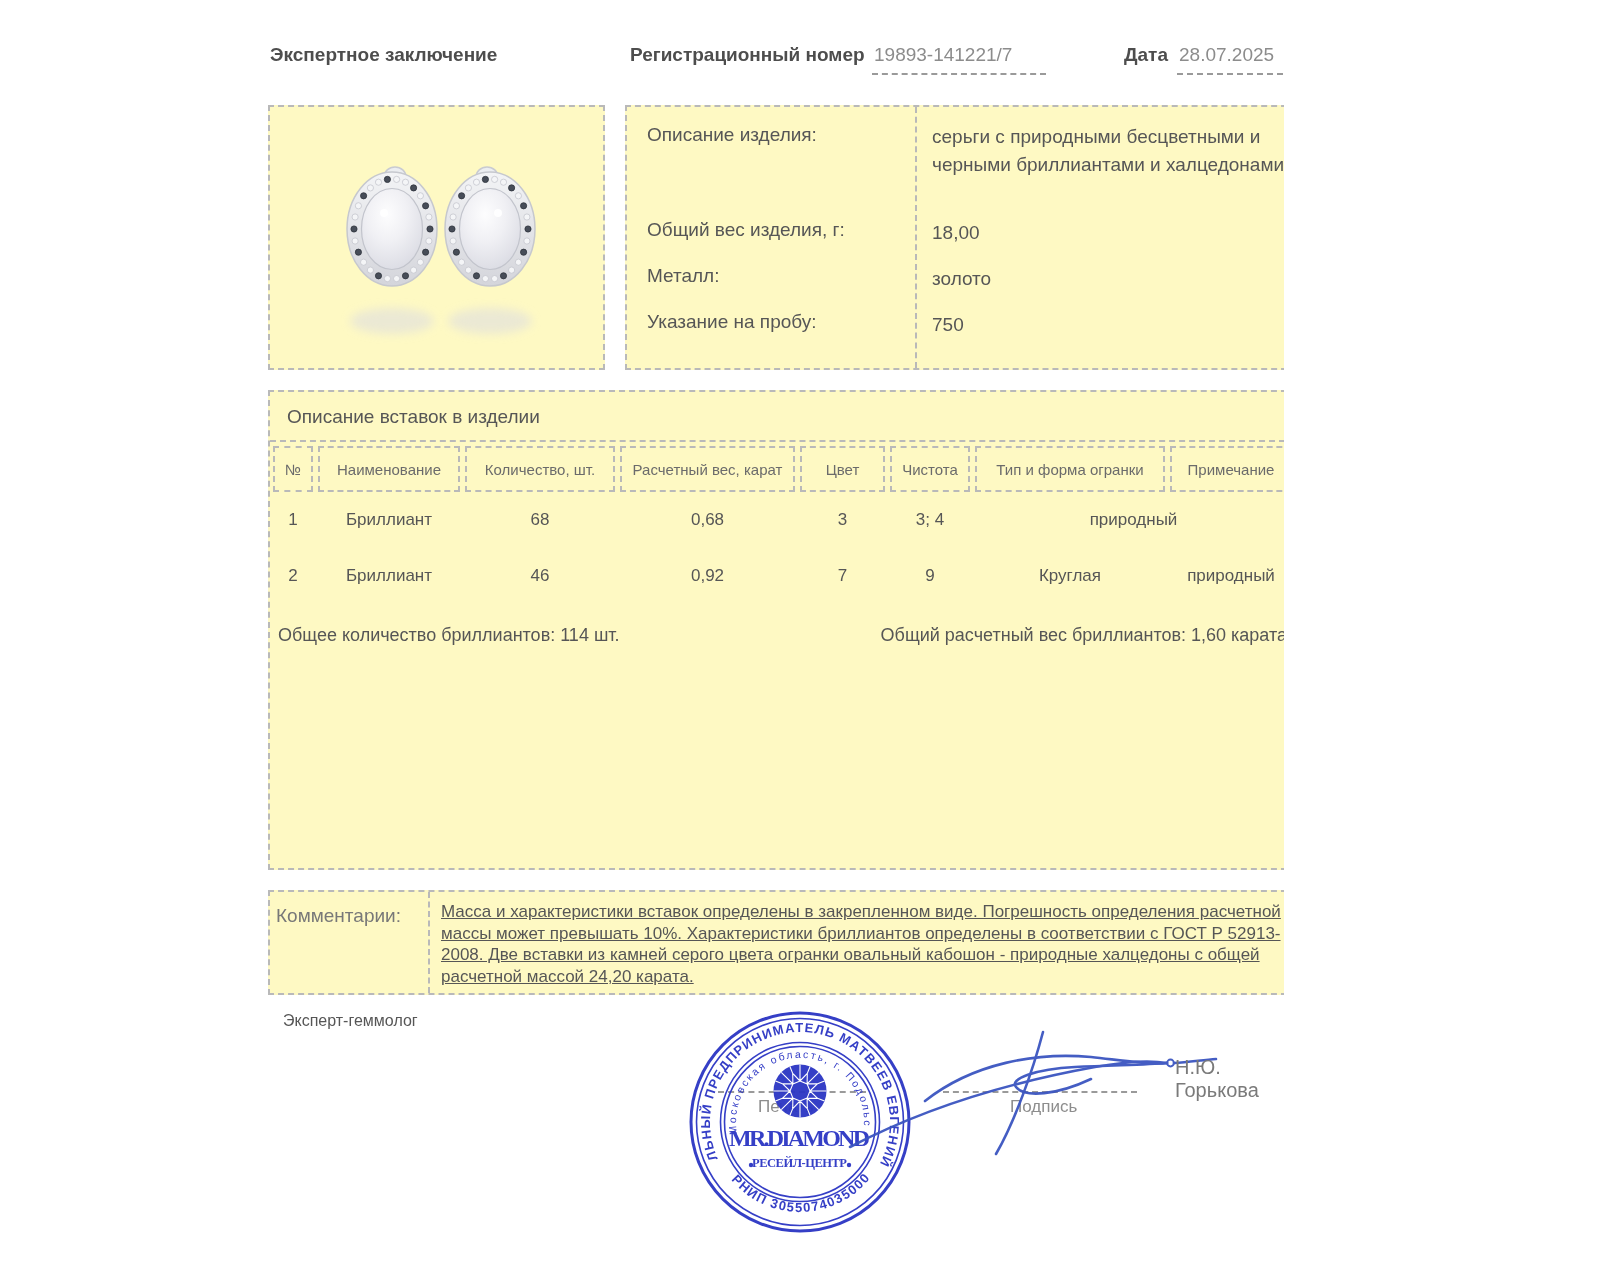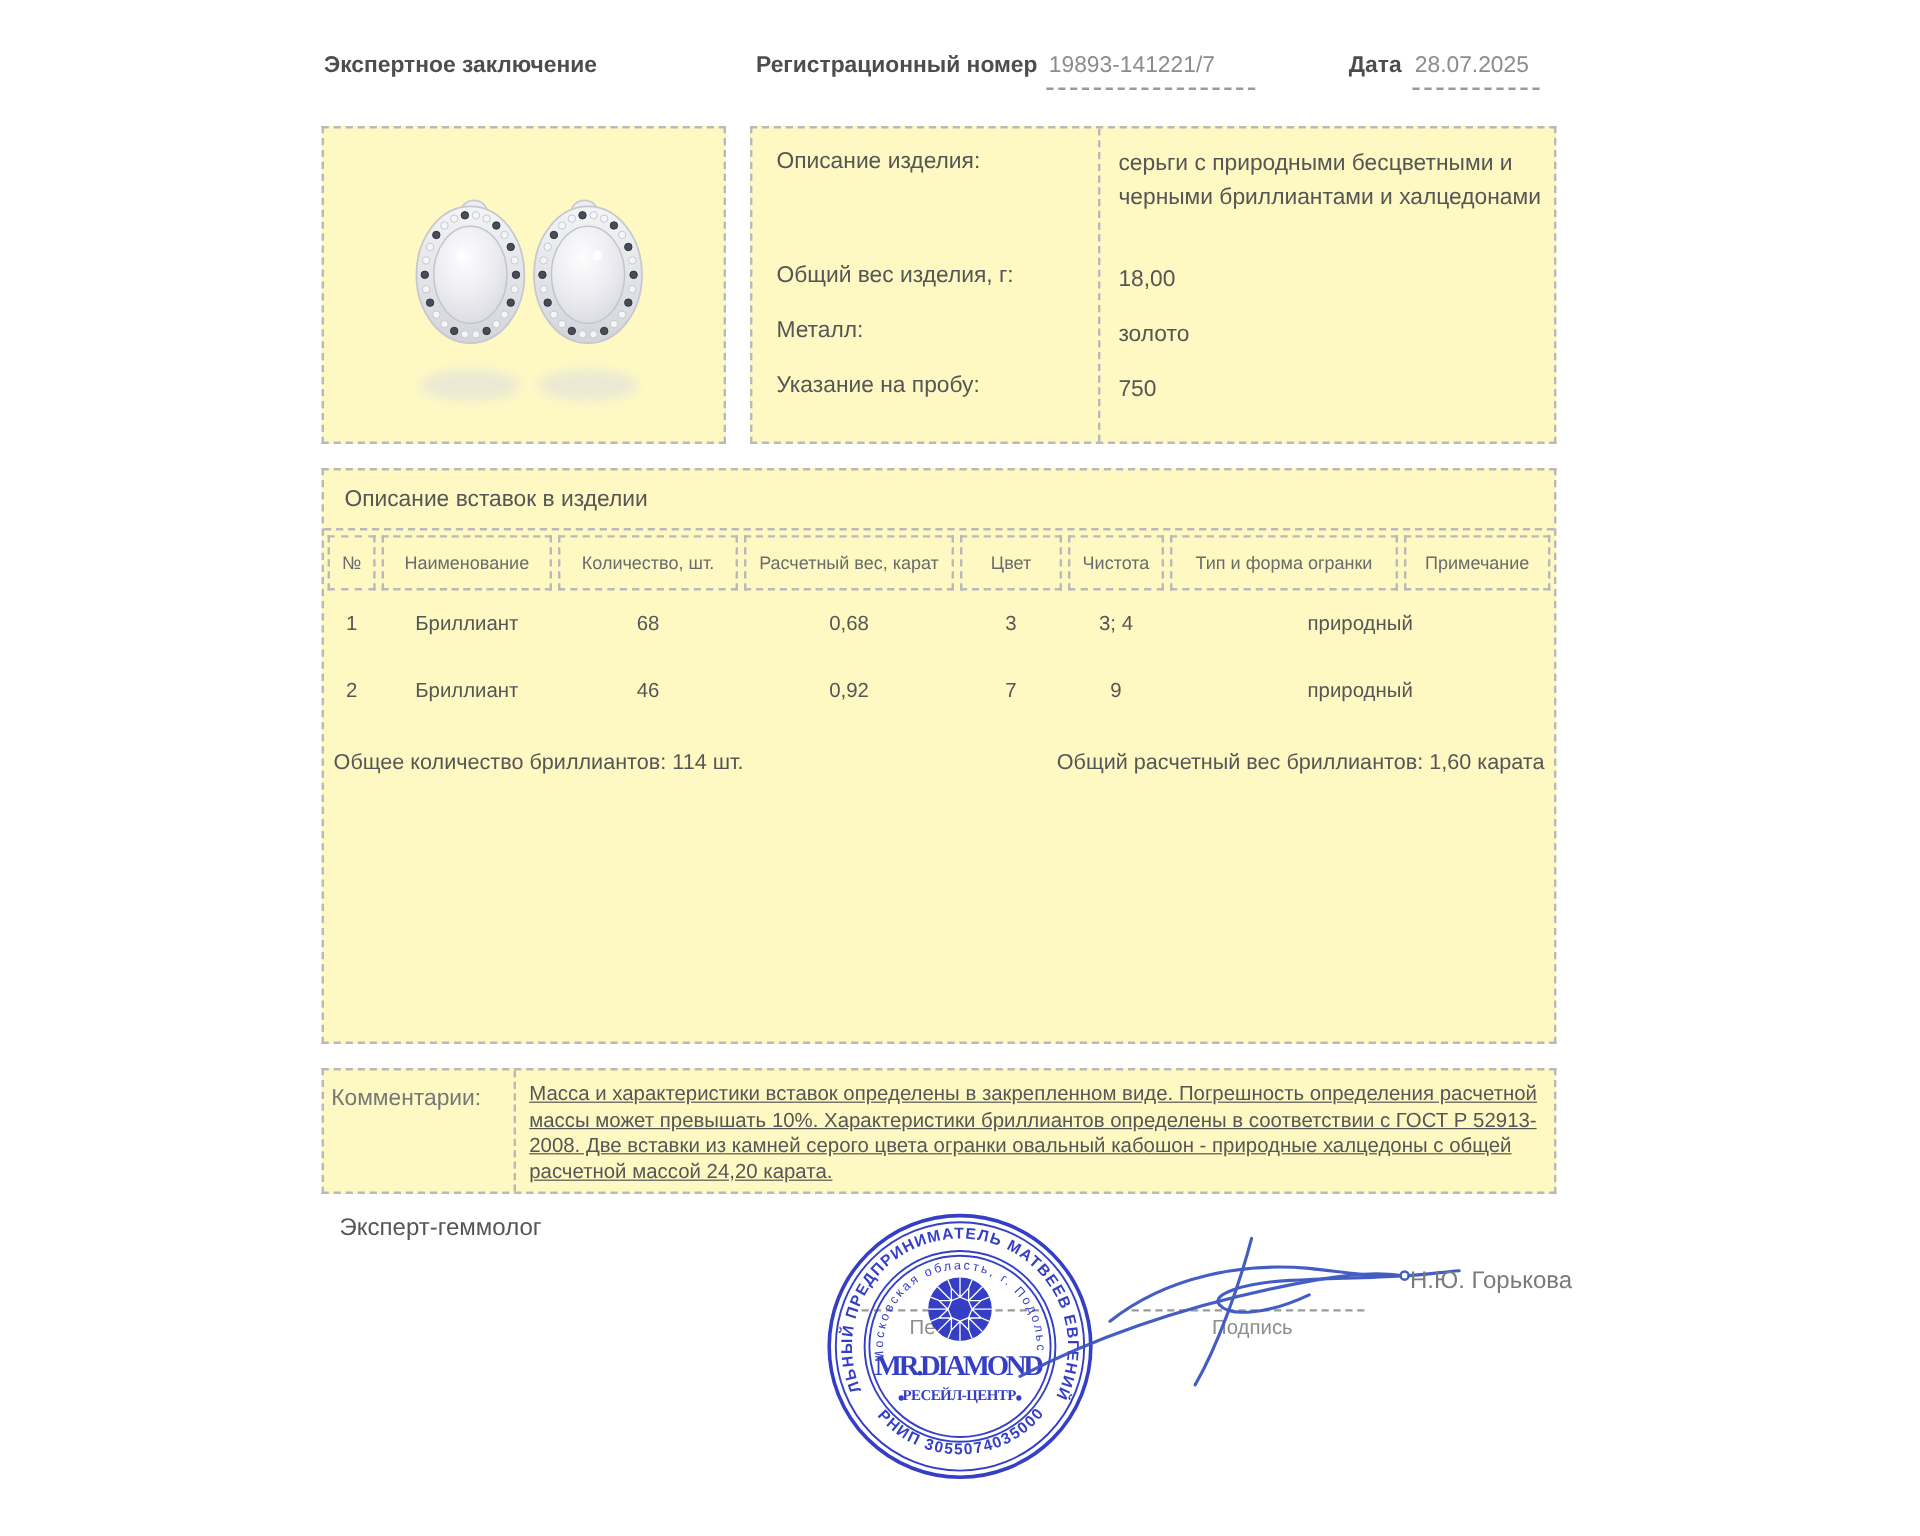--- a/index.html
+++ b/index.html
@@ -1,16 +1,16 @@
 <!DOCTYPE html>
 <html><head>
 <meta charset="utf-8">
 <style>
   html,body{margin:0;padding:0;background:#ffffff;}
-  .page{position:relative;width:1600px;height:1280px;background:#fff;
+  .page{position:relative;width:1284px;height:1280px;background:#fff;
         font-family:"Liberation Sans",sans-serif;color:#555;overflow:hidden;}
   .abs{position:absolute;}
   .lbl{font-weight:bold;color:#4d4d4d;font-size:19px;}
   .val{color:#8c8c8c;font-size:19px;}
   .dash-under{border-bottom:2px dashed #9a9a9a;padding:0 4px 7px 2px;}
   .dbox{border:2px dashed #b9b9b9;box-sizing:border-box;background:#fef9c3;}
   .desc-label{font-size:19px;color:#565656;}
   .desc-value{font-size:19px;color:#565656;line-height:28px;}
   .vdash{border-left:2px dashed #b9b9b9;}
   .tbl-title{font-size:19px;color:#565656;padding:14px 0 12px 17px;
@@ -174,36 +174,37 @@
       <div class="dcell c7">природный</div>
     </div>
 
     <div class="tcols trow">
       <div class="dcell c0">2</div>
       <div class="dcell c1">Бриллиант</div>
       <div class="dcell c2">46</div>
       <div class="dcell c3">0,92</div>
       <div class="dcell c4">7</div>
       <div class="dcell c5">9</div>
+      <div class="dcell c6">Круглая</div>
       <div class="dcell c7">природный</div>
     </div>
 
     <div class="summary" style="margin-top:21px;">
       <span>Общее количество бриллиантов: 114 шт.</span>
       <span>Общий расчетный вес бриллиантов: 1,60 карата</span>
     </div>
   </div>
 
   <div class="abs dbox" style="left:268px;top:890px;width:1029px;height:105px;">
     <div class="abs vdash" style="left:158px;top:0;height:101px;"></div>
     <div class="abs comment-label" style="left:6px;top:13px;">Комментарии:</div>
     <div class="abs comment-text" style="left:171px;top:9px;width:842px;text-decoration:underline;">Масса и характеристики вставок определены в закрепленном виде. Погрешность определения расчетной массы может превышать 10%. Характеристики бриллиантов определены в соответствии с ГОСТ Р 52913-2008. Две вставки из камней серого цвета огранки овальный кабошон - природные халцедоны с общей расчетной массой 24,20 карата.</div>
   </div>
 
-  <div class="abs" style="left:283px;top:1012px;font-size:20px;color:#565656;">Эксперт-геммолог</div>
+  <div class="abs" style="left:283px;top:1012px;font-size:16px;color:#565656;">Эксперт-геммолог</div>
 
   <div class="abs sig-line" style="left:718px;top:1091px;width:148px;"></div>
   <div class="abs sig-label" style="left:758px;top:1097px;">Печать</div>
 
   <div class="abs sig-line" style="left:943px;top:1091px;width:194px;"></div>
   <div class="abs sig-label" style="left:1010px;top:1097px;">Подпись</div>
 
   <div class="abs" style="left:688px;top:1010px;">
     <svg width="224" height="224" viewBox="-112 -112 224 224" style="opacity:.95">
       <defs>

